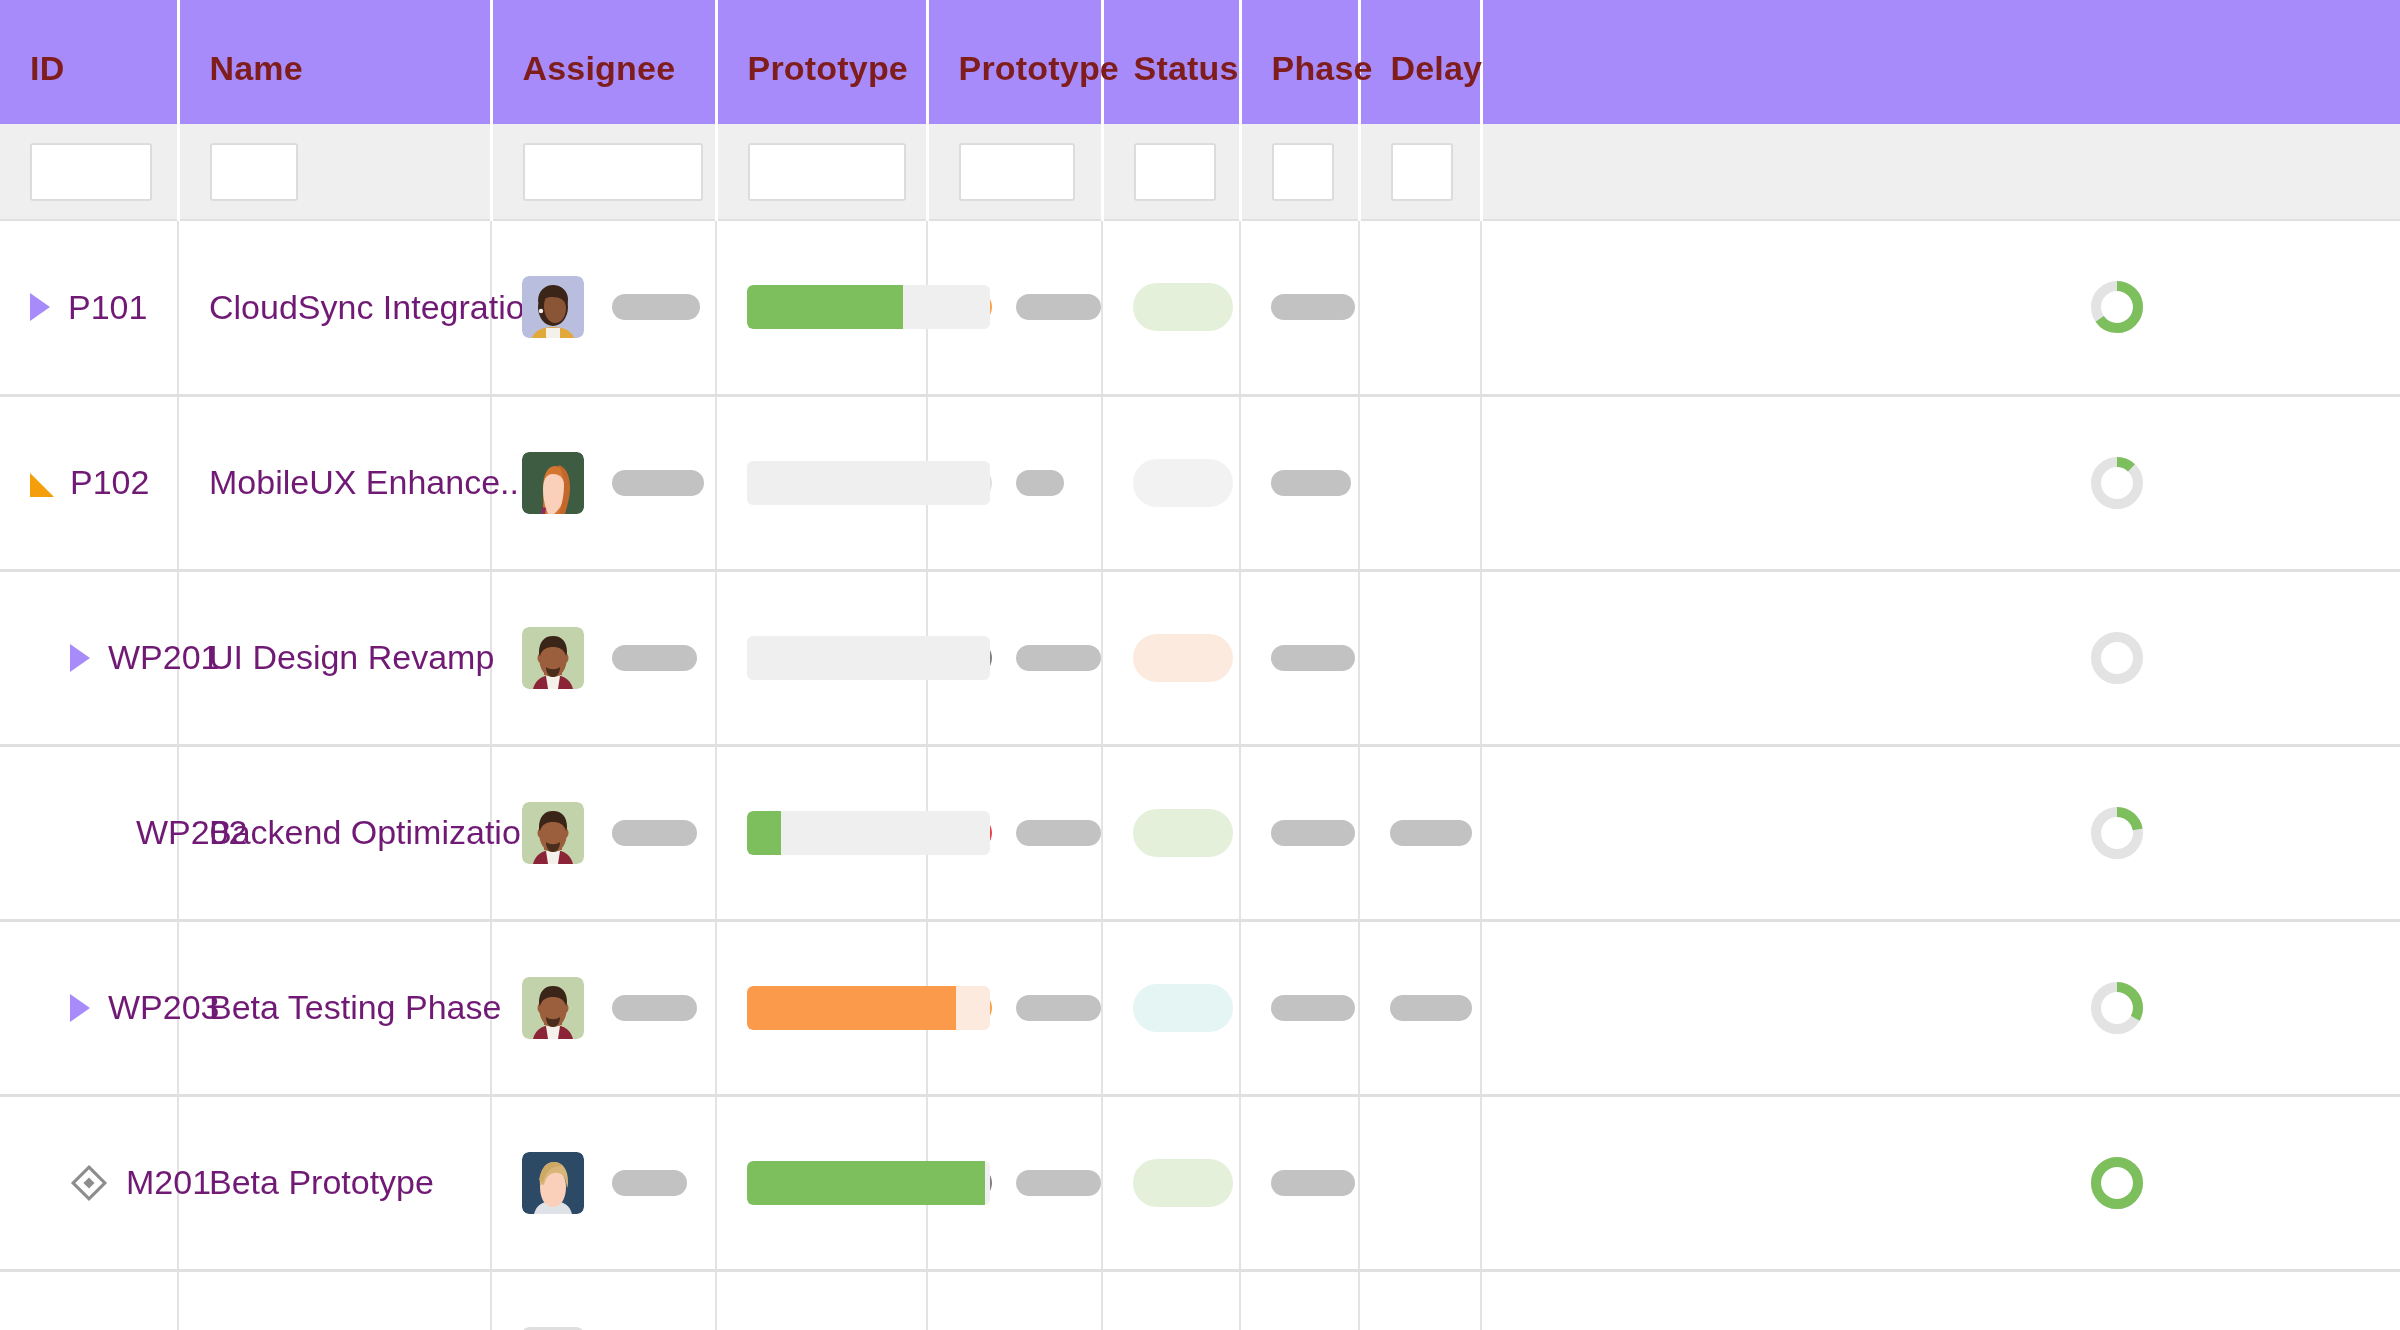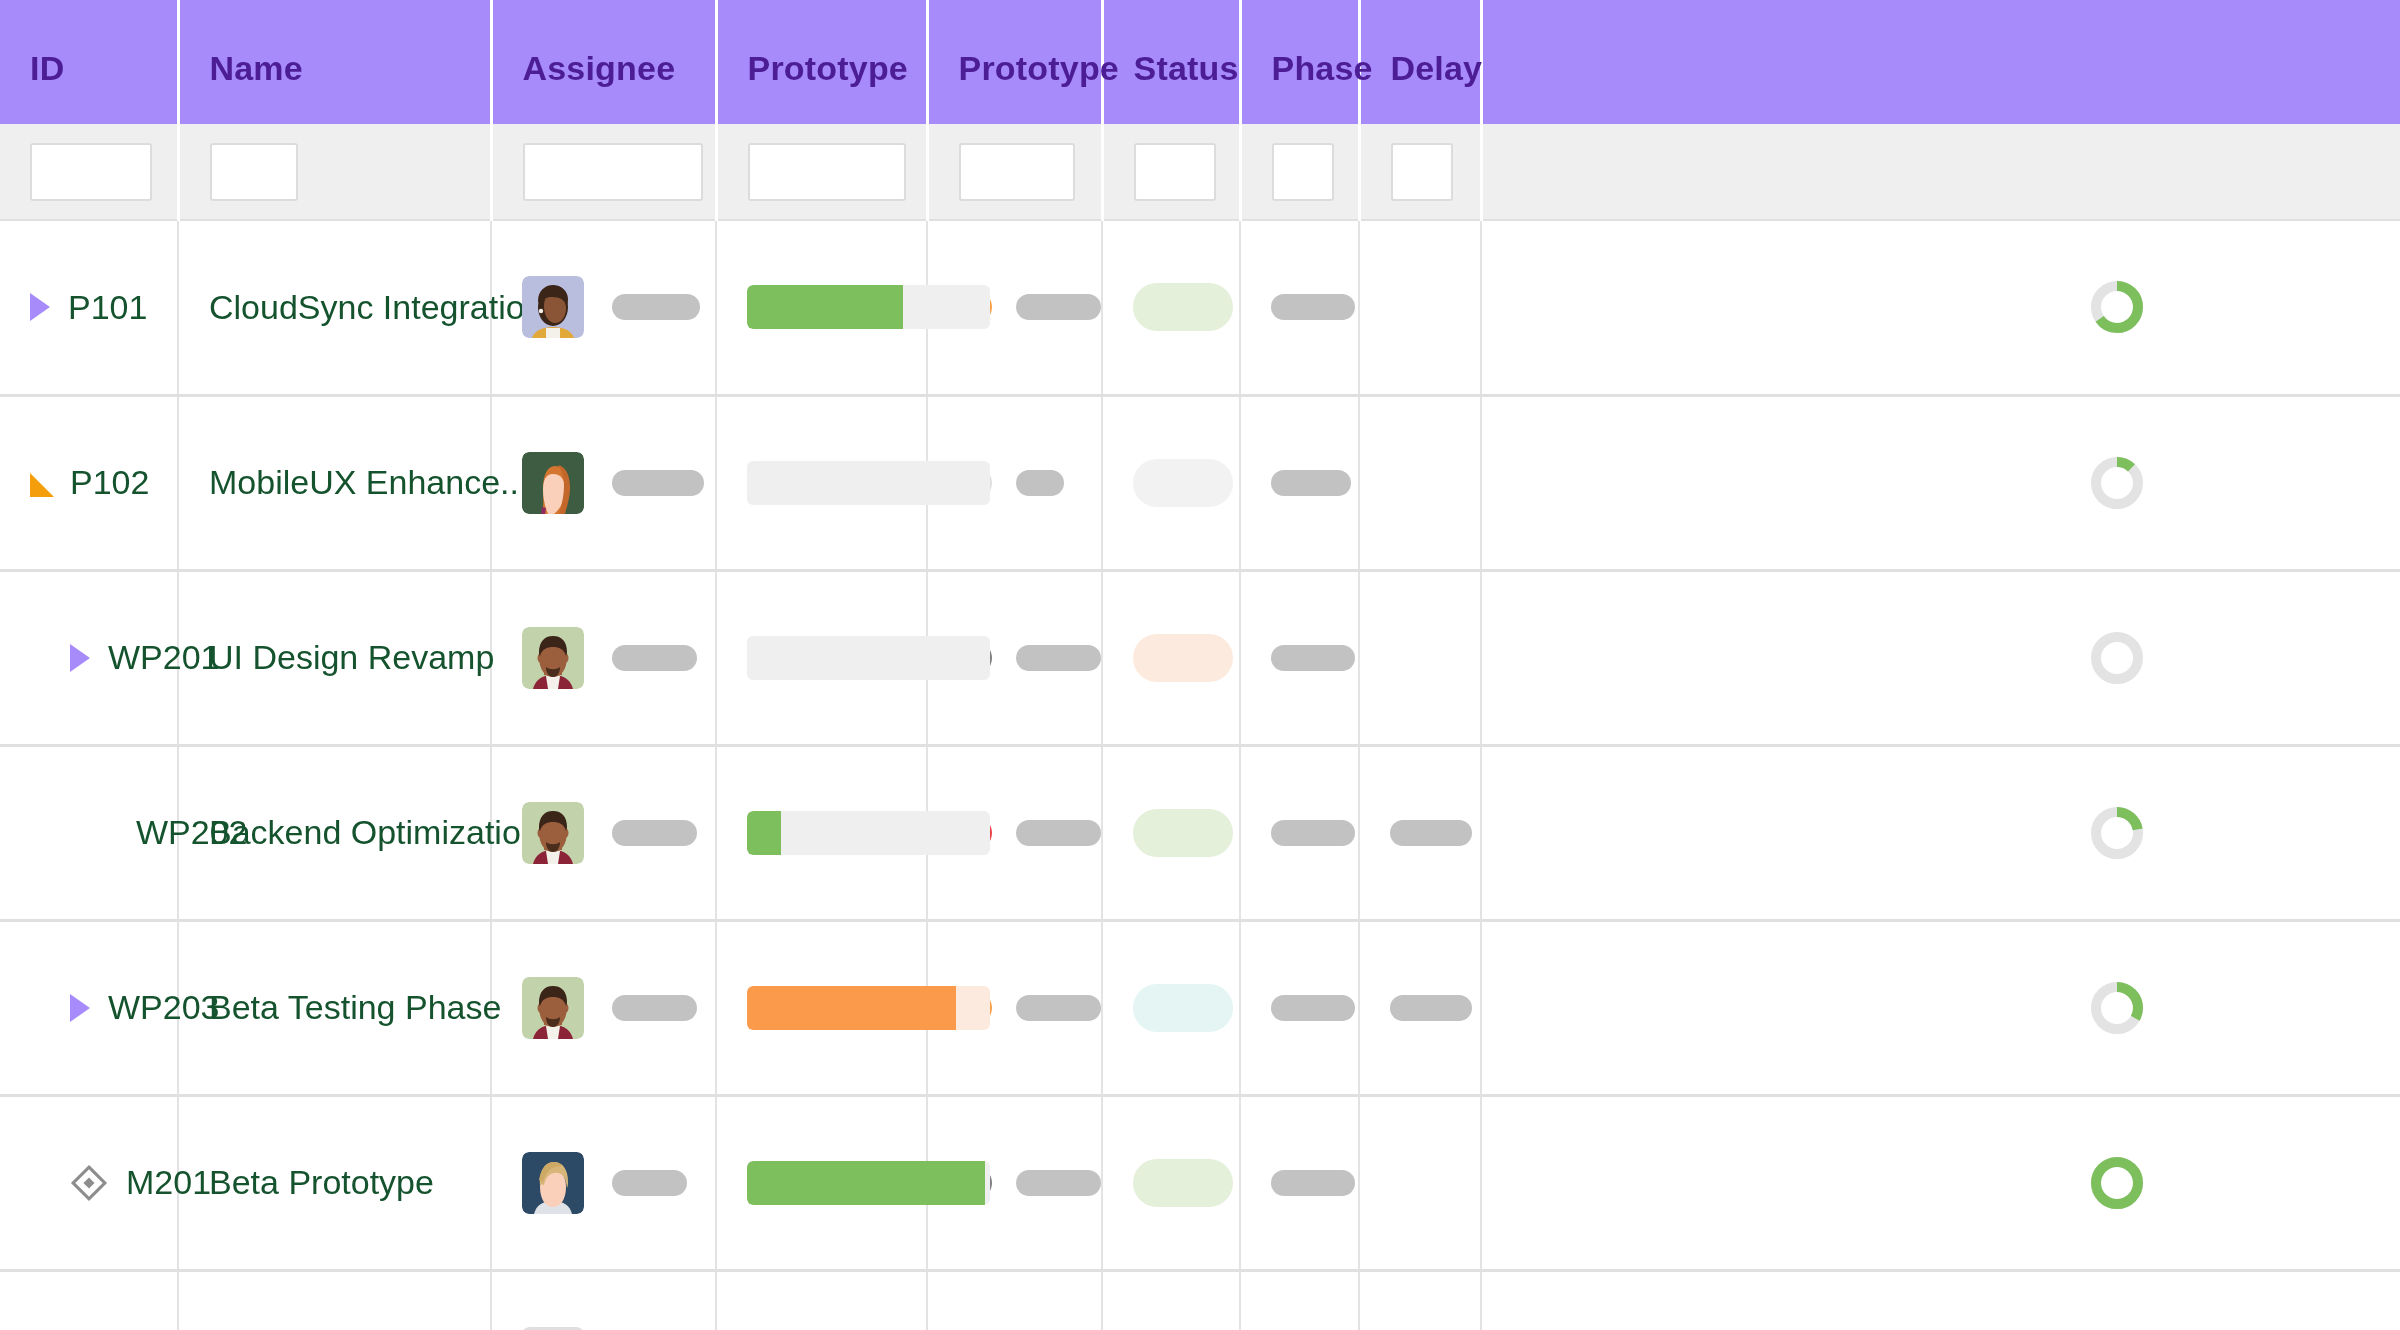--- a/index.html
+++ b/index.html
@@ -16,21 +16,21 @@
 
   .grid {
     width: 2400px;
     border-collapse: collapse;
     table-layout: fixed;
   }
 
   
   .hdr-row th {
     background: #a78bfa;
-    color: #4c1d95;
+    color: #7f1d1d;
     font-size: 34px;
     font-weight: bold;
     text-align: left;
     padding: 12px 0 0 30px;
     height: 124px;
     vertical-align: middle;
     border-right: 3px solid #ffffff;
     box-sizing: border-box;
     letter-spacing: .2px;
   }
@@ -65,21 +65,21 @@
     vertical-align: middle;
     box-sizing: border-box;
     background: #ffffff;
   }
   .data-row td:last-child { border-right: none; }
 
   .cell-flex { display: flex; align-items: center; }
 
   .id-text, .name-text {
     font-size: 34px;
-    color: #14532d;
+    color: #701a75;
     white-space: nowrap;
   }
   .id-cell { display: flex; align-items: center; }
 
   
   .lvl-0 { padding-left: 0px; }
   .lvl-1 { padding-left: 40px; }
   .lvl-2 { padding-left: 68px; }
 
   

